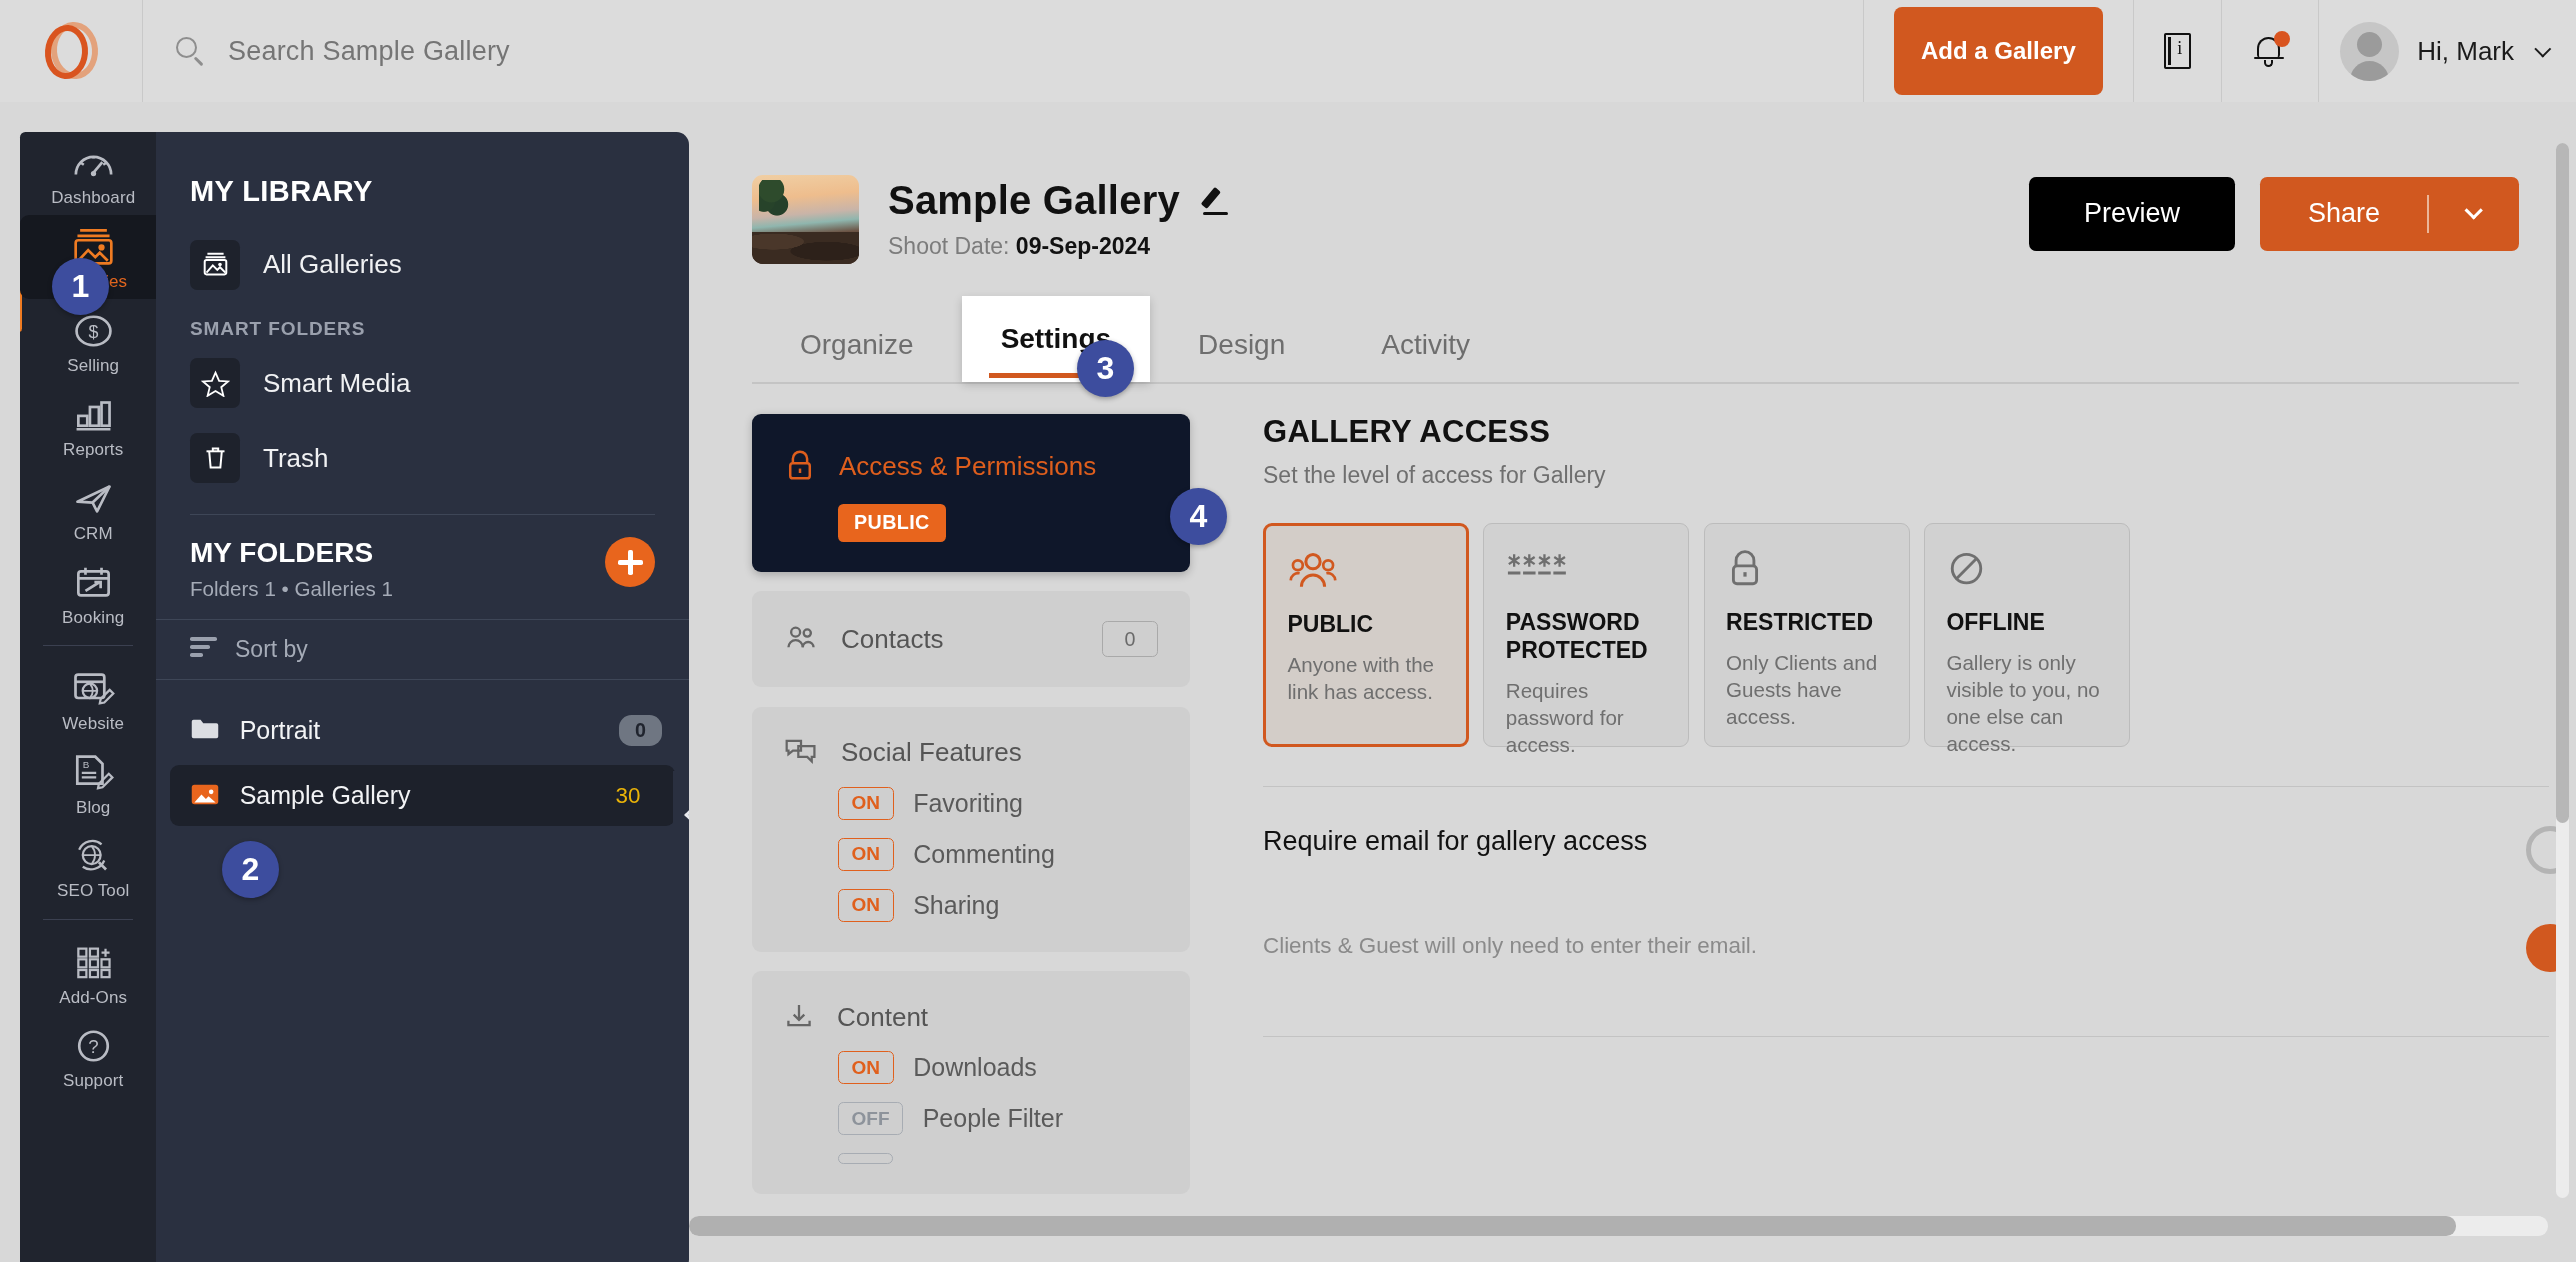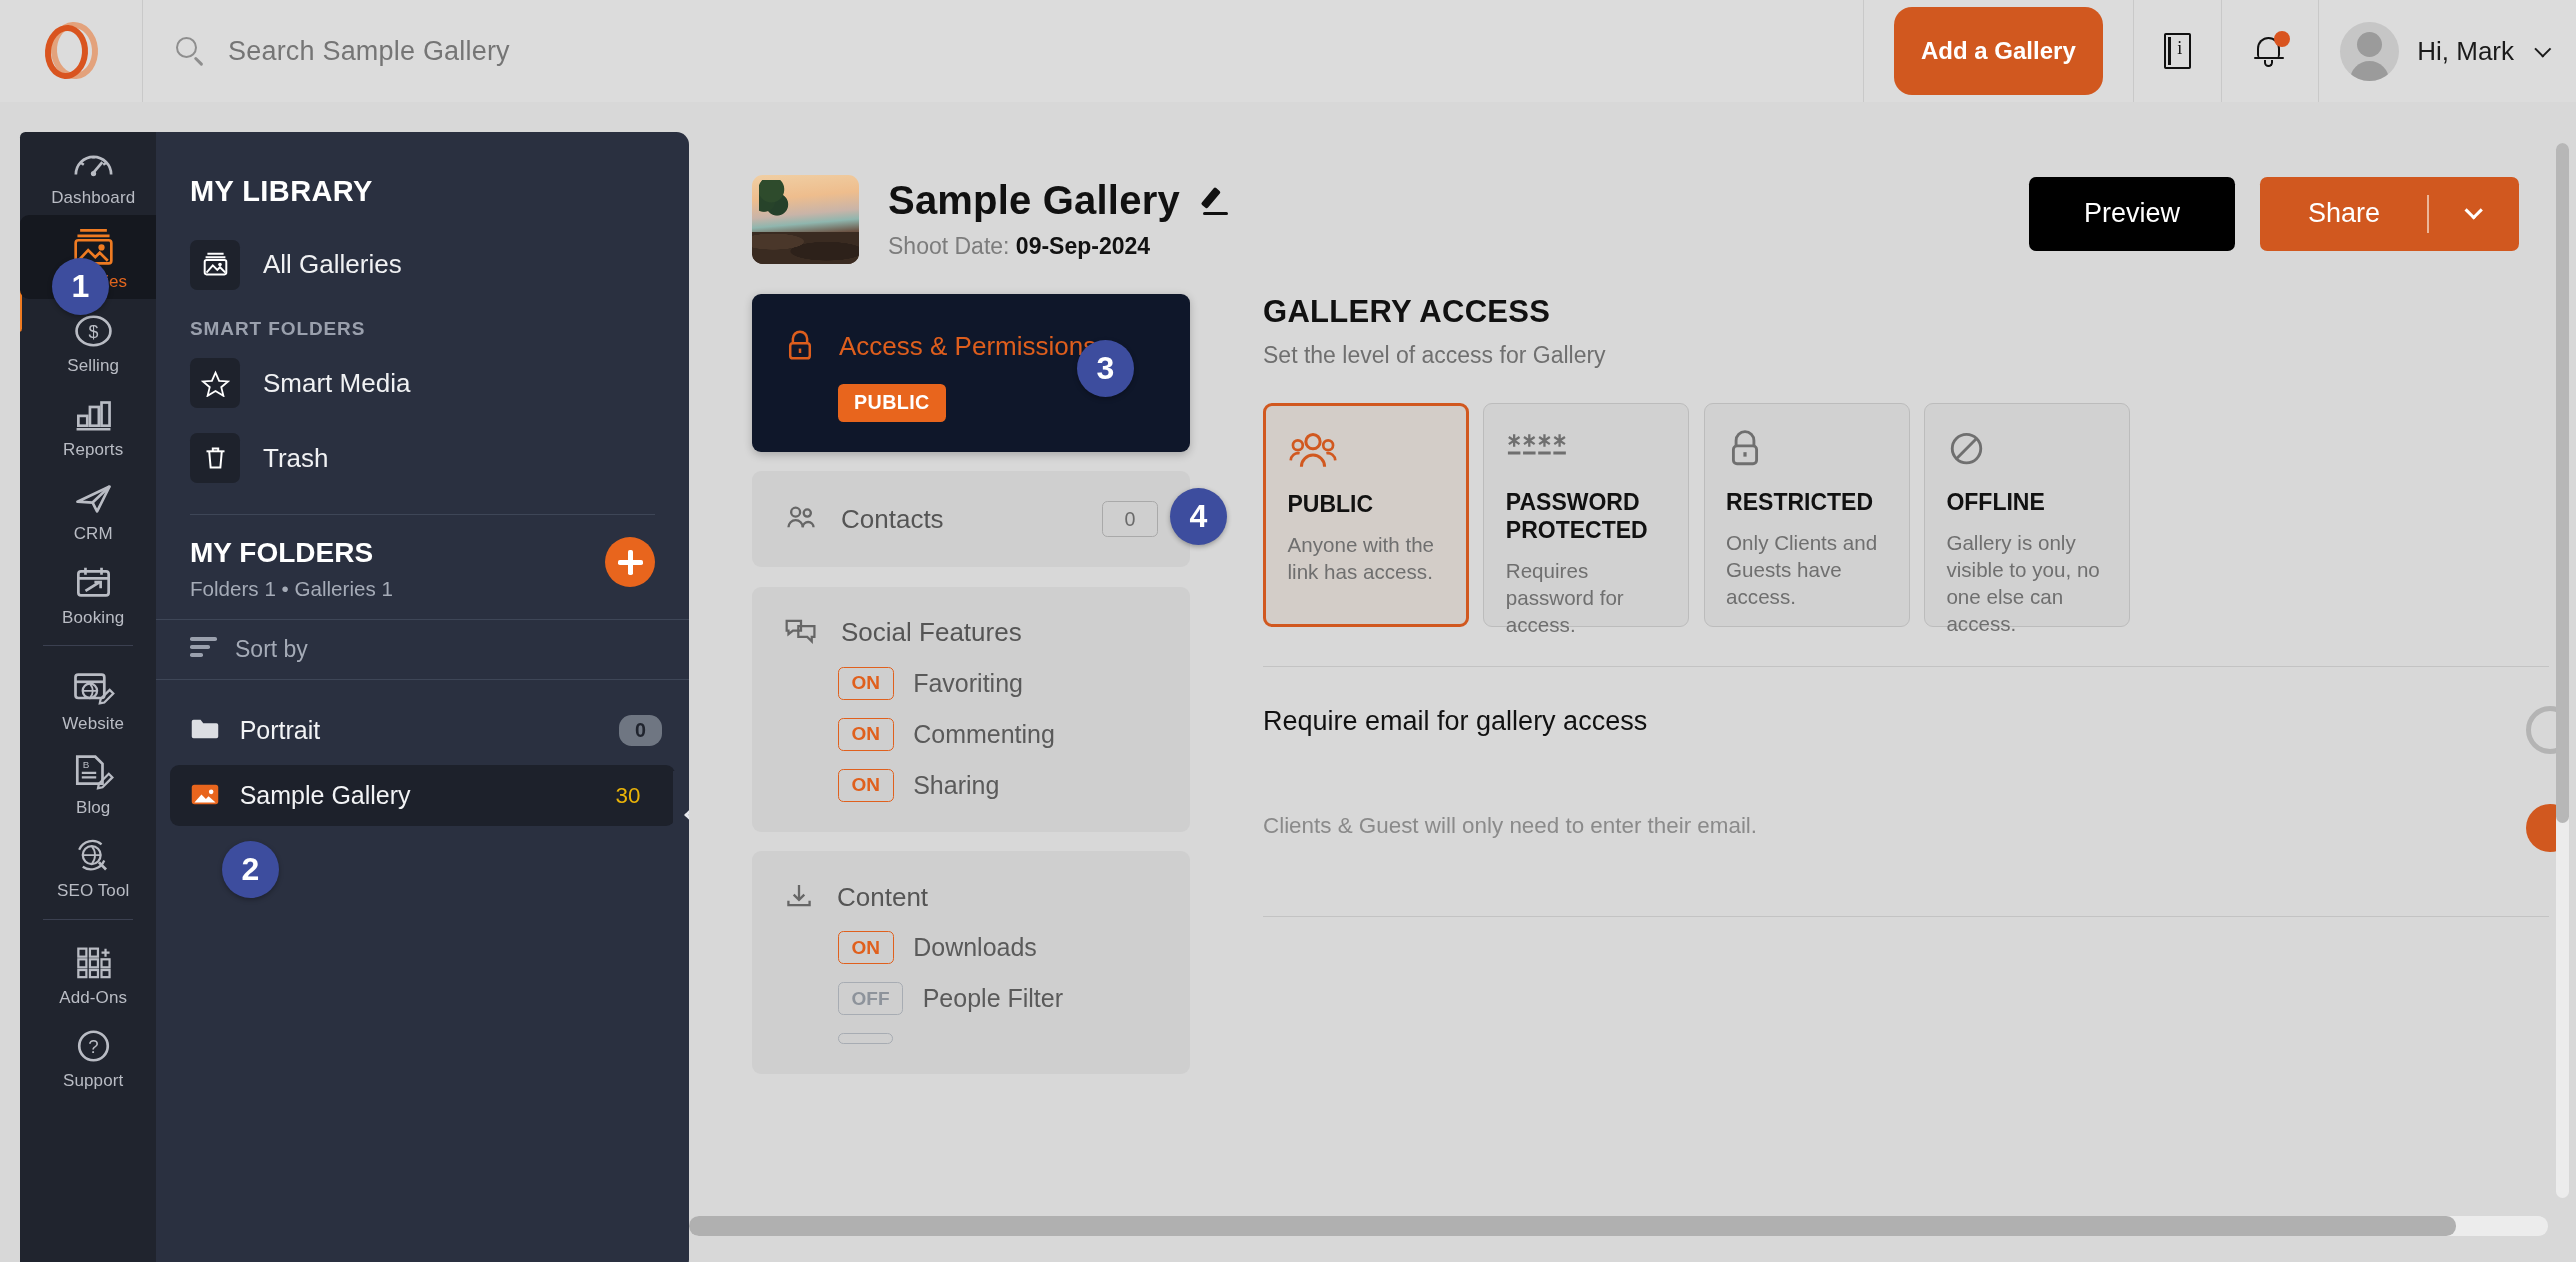--- a/index.html
+++ b/index.html
@@ -47,21 +47,21 @@
   .search-input {
     border: none; background: transparent; outline: none;
     font-family: "Liberation Sans", sans-serif; font-size: 27px;
     color: #8a8a8a; width: 572px; letter-spacing: 0.2px;
   }
   .topbar-action {
     display: flex; align-items: center; justify-content: center;
     padding: 0 30px; border-right: 0.9px solid #c9c9c9;
   }
   .btn-add-gallery {
-    background: #d1581f; color: #fff; border: none; border-radius: 18px;
+    background: #d1581f; color: #fff; border: none; border-radius: 8px;
     font-family: "Liberation Sans", sans-serif; font-size: 24px; font-weight: 700;
     padding: 30px 27px; cursor: pointer; white-space: nowrap;
   }
   .book-icon { width: 27px; height: 36px; border: 2.7px solid #111; border-radius: 1.8px; position: relative; }
   .book-icon:before {
     content:""; position:absolute; left:2.7px; top:1.8px; bottom:1.8px; width: 2.7px; background:#111;
   }
   .book-icon:after {
     content:"i"; position:absolute; left: 11.6px; top: 2.7px; font-size: 18px; color:#111;
     font-family:"Liberation Serif", serif;
@@ -568,20 +568,24 @@
       <button class="btn-preview">Preview</button>
       <div class="btn-share">
         <span class="lbl">Share</span>
         <span class="divider"></span>
         <span class="dd">
           <span class="chev-w"></span>
         </span>
       </div>
     </div>
 
+    <div class="tabs">
+      <div class="tabs-underline"></div>
+      <span class="tab">Organize</span><span class="tab active"><span>Settings</span><span class="tab-bar"></span></span><span class="tab">Design</span><span class="tab">Activity</span>
+    </div>
 
     <div class="cols">
 
       <div class="settings-menu">
 
         <div class="smcard active">
           <div class="sm-row">
             <span>
               <svg width="32" height="34" viewBox="0 0 36 38">
                   <path d="M10 17 v-5 a8 8 0 0 1 16 0 v5" fill="none" stroke="#de5e1d" stroke-width="2.8"></path>

